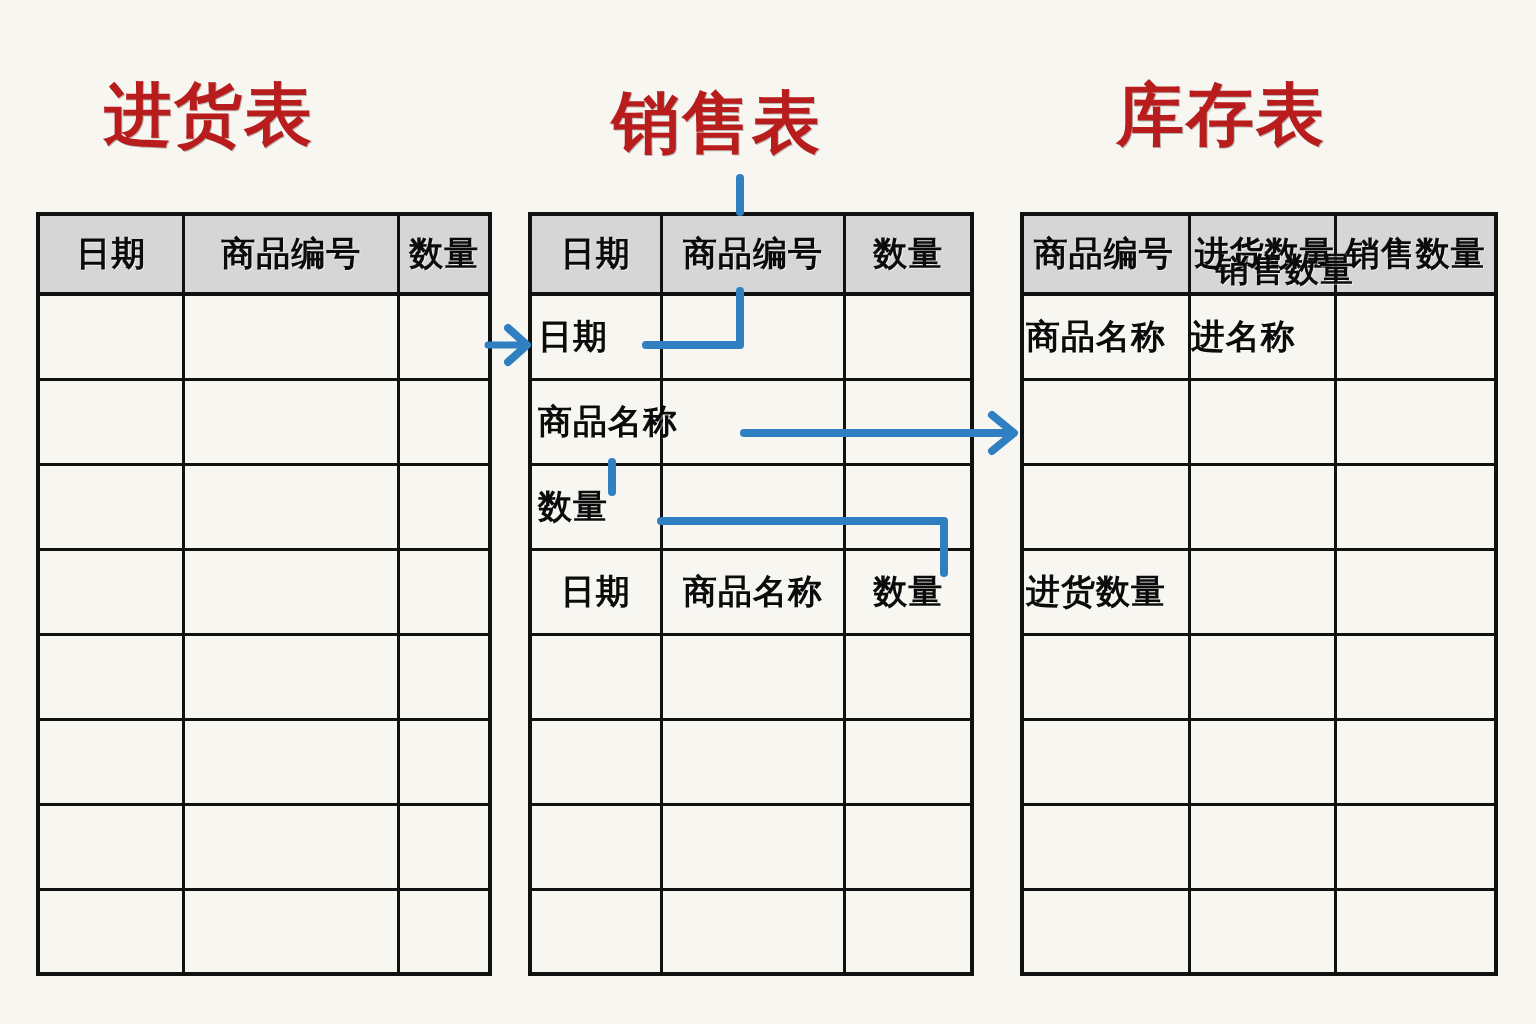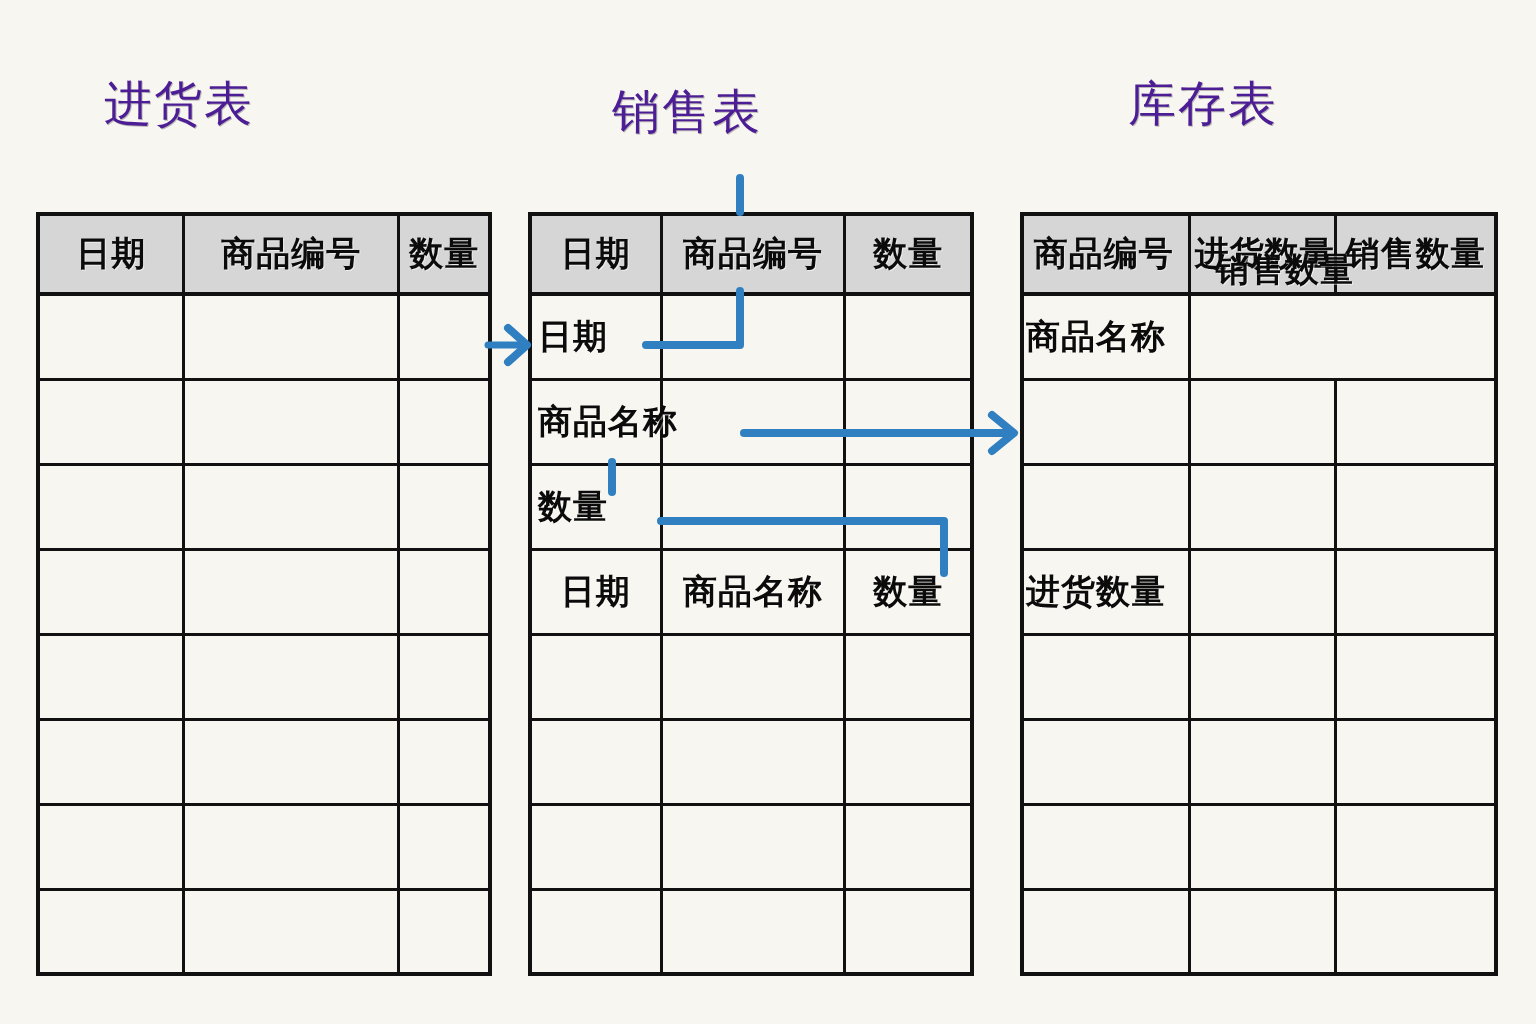--- a/index.html
+++ b/index.html
@@ -17,31 +17,31 @@
   #stage {
     position: absolute;
     left: 0; top: 0;
     width: 1536px;
     height: 1024px;
   }
 
   
   .title {
     position: absolute;
-    font-size: 48px;
-    font-weight: 400;
-    color: #4c1d95;
+    font-size: 68px;
+    font-weight: 700;
+    color: #b91c1c;
     letter-spacing: 2px;
     white-space: nowrap;
     line-height: 1;
     text-shadow: 1px 1px 0 rgba(0,0,0,0.25);
   }
   #title-purchase { left: 104px; top: 80px; }
   #title-sales    { left: 612px; top: 88px; }
-  #title-stock    { left: 1116px; top: 80px; margin-left: 12px; }
+  #title-stock    { left: 1116px; top: 80px; }
 
   
   .tbl {
     position: absolute;
     border: 4px solid #111;
     box-sizing: border-box;
     background: #f7f6f1;
     display: flex;
     flex-direction: column;
   }
@@ -352,20 +352,23 @@
           <span class="lay-a">进货数量</span>
           <span class="lay-b">销售数量</span>
         </span>
       </div>
       <div class="tcell c2">销售数量</div>
     </div>
     <div class="trow h-norm">
       <div class="tcell c0">
           <span class="celltext" style="margin-left:-4px">商品名称</span>
         </div>
+      <div class="tcell c1">
+          <span class="celltext" style="margin-left:-6px">进名称</span>
+        </div>
       <div class="tcell c2">
           <span class="celltext"></span>
         </div>
     </div>
     <div class="trow h-norm">
       <div class="tcell c0">
           <span class="celltext"></span>
         </div>
       <div class="tcell c1">
           <span class="celltext"></span>

